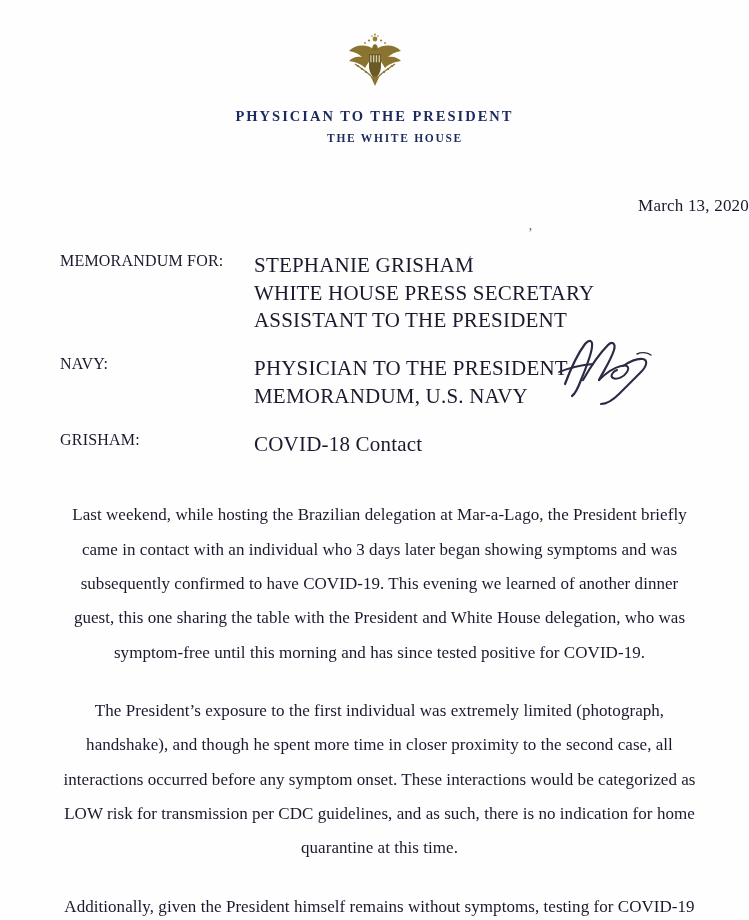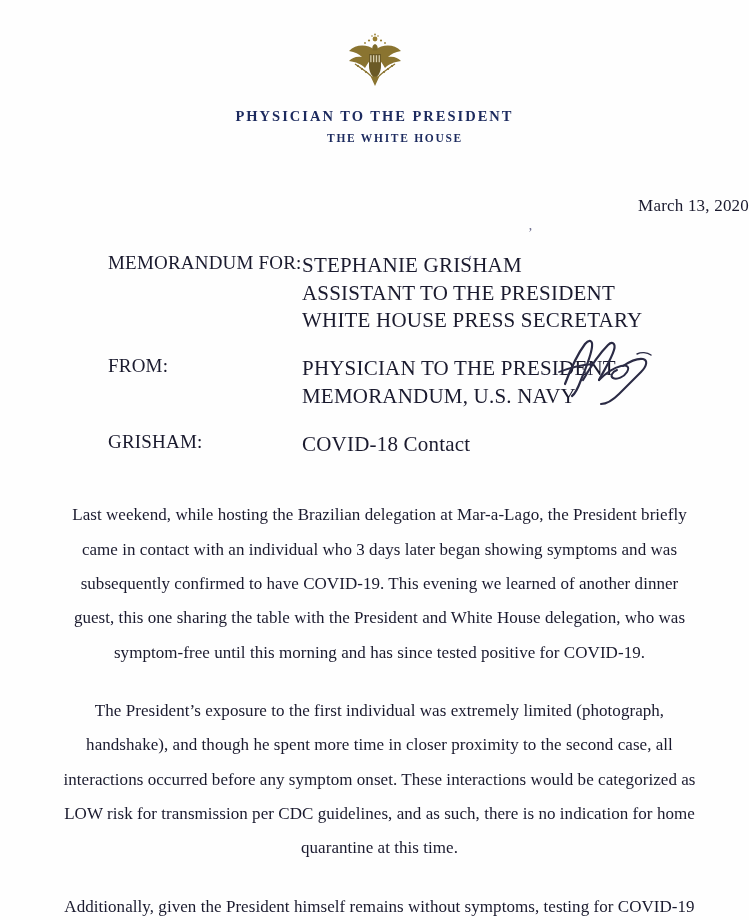--- a/index.html
+++ b/index.html
@@ -72,23 +72,22 @@
     padding-right: 48px;
     position: relative;
   }
   .memo-row {
     display: flex;
     margin-bottom: 20px;
   }
   .memo-label {
     width: 194px;
     flex: 0 0 194px;
-    font-size: 19px;
+    font-size: 16px;
     letter-spacing: 0.2px;
-    margin-left: 48px;
   }
   .memo-value {
     font-size: 21px;
     line-height: 1.32;
     letter-spacing: 0.2px;
   }
   .memo-value div { white-space: nowrap; }
 
   
   .signature {
@@ -186,27 +185,27 @@
 
   <div class="memo">
 
     <div class="stray-mark">ʻ</div>
     <div class="stray-mark2">ʼ</div>
 
     <div class="memo-row">
       <div class="memo-label">MEMORANDUM FOR:</div>
       <div class="memo-value">
         <div>STEPHANIE GRISHAM</div>
+        <div>WHITE HOUSE PRESS SECRETARY</div>
         <div>ASSISTANT TO THE PRESIDENT</div>
-        <div>WHITE HOUSE PRESS SECRETARY</div>
       </div>
     </div>
 
     <div class="memo-row">
-      <div class="memo-label">FROM:</div>
+      <div class="memo-label">NAVY:</div>
       <div class="memo-value">
         <div>PHYSICIAN TO THE PRESIDENT</div>
         <div>MEMORANDUM, U.S. NAVY</div>
       </div>
     </div>
 
     <div class="memo-row">
       <div class="memo-label">GRISHAM:</div>
       <div class="memo-value">
         <div>COVID-18 Contact</div>

